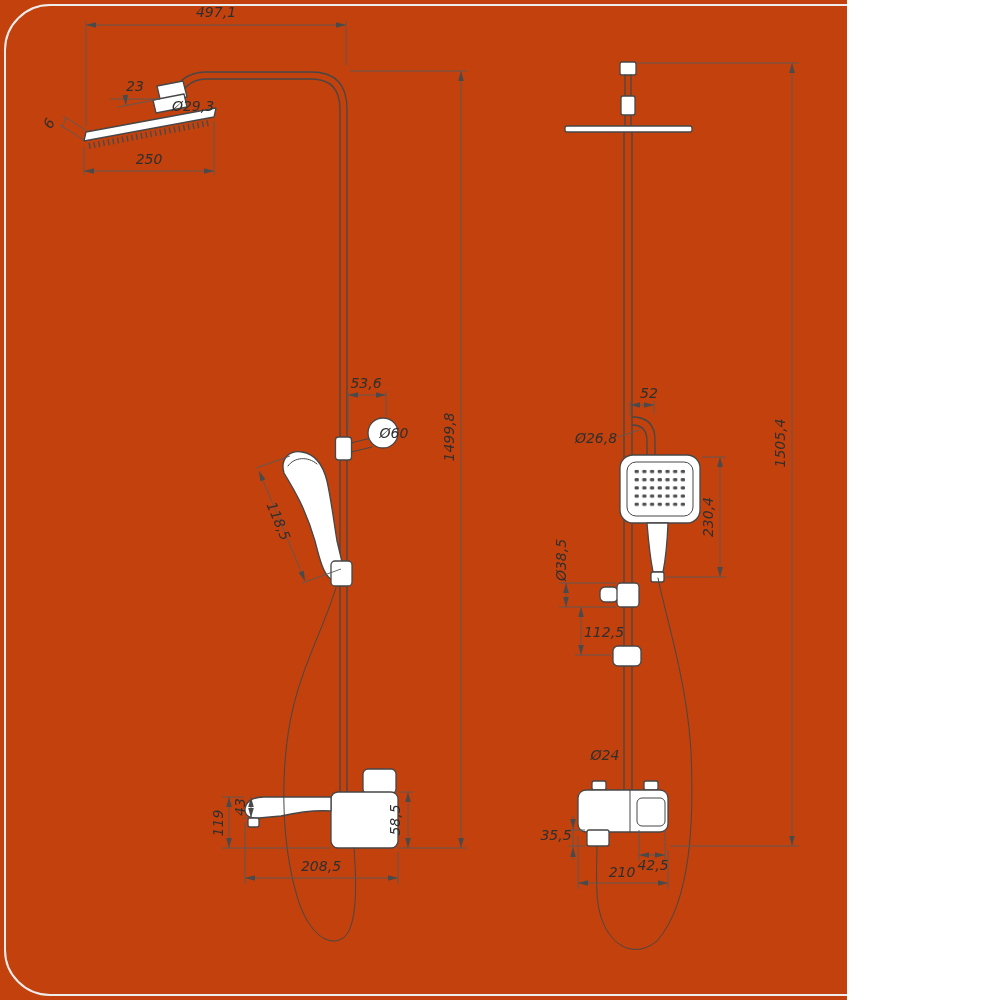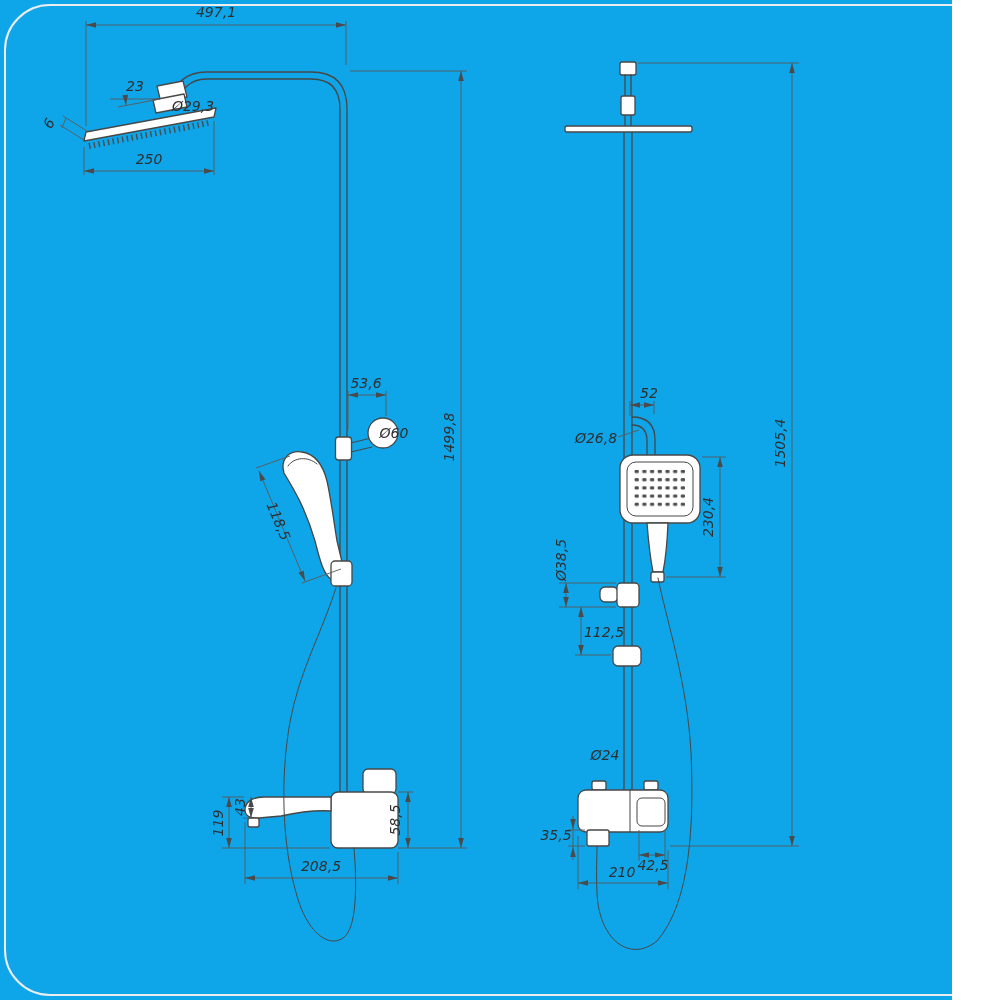--- a/index.html
+++ b/index.html
@@ -1,16 +1,16 @@
 <!DOCTYPE html>
 <html><head>
 <meta charset="utf-8">
 <style>
   html,body{margin:0;padding:0;background:#ffffff;}
-  .stage{width:952px;height:1000px;position:relative;background:#0ea5e9;overflow:hidden;}
+  .stage{width:847px;height:1000px;position:relative;background:#c2410c;overflow:hidden;}
   svg{display:block;}
   .obj{fill:none;stroke:#474747;stroke-width:1.3;stroke-linecap:round;stroke-linejoin:round;}
   .objf{fill:#ffffff;stroke:#474747;stroke-width:1.3;stroke-linejoin:round;}
   .thin{stroke-width:1;}
   .dl{stroke:#5a5a5a;stroke-width:0.9;fill:none;}
   .dt{font-family:"DejaVu Sans",sans-serif;font-style:italic;font-size:14px;fill:#2f2f2f;text-anchor:middle;}
   .nozzle{stroke:#4a4a4a;stroke-width:6;stroke-dasharray:1.4 3.4;fill:none;}
   .frame{fill:none;stroke:#ededed;stroke-width:2;}
 </style>
 </head>

